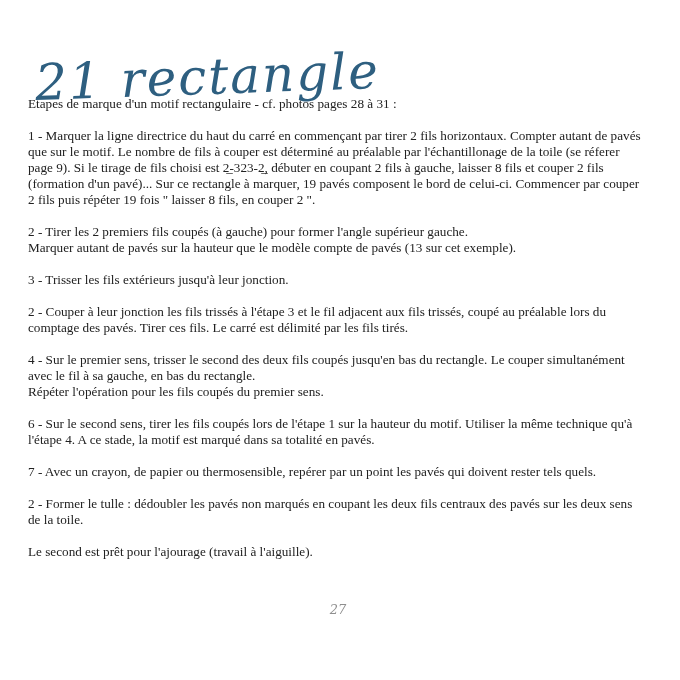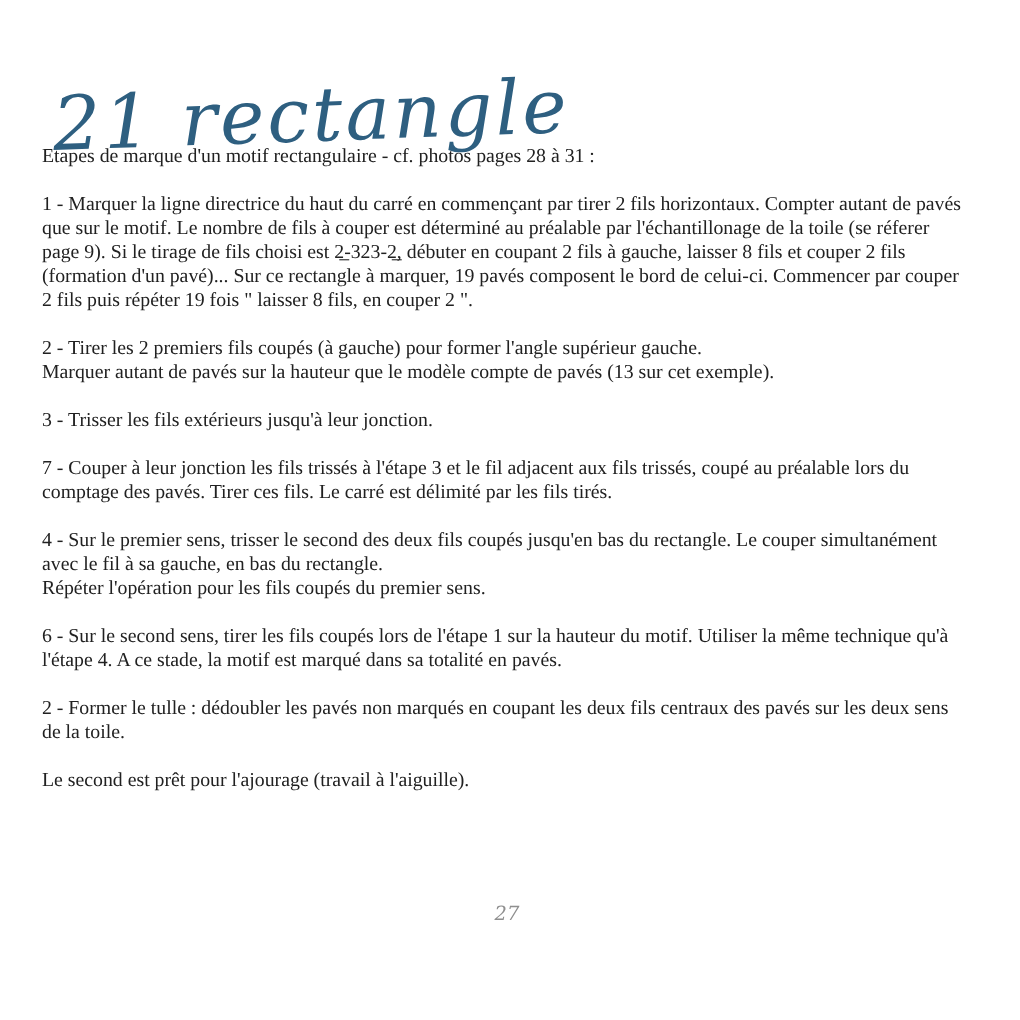--- a/index.html
+++ b/index.html
@@ -65,24 +65,25 @@
 
   <h1 class="page-title">21 rectangle</h1>
 
   <div class="doc-body">
     <p class="intro">Etapes de marque d'un motif rectangulaire - cf. photos pages 28 à 31 :</p>
 
     <p>1 - Marquer la ligne directrice du haut du carré en commençant par tirer 2 fils horizontaux. Compter autant de pavés que sur le motif. Le nombre de fils à couper est déterminé au préalable par l'échantillonage de la toile (se réferer page 9). Si le tirage de fils choisi est 2̲-323-2̲, débuter en coupant 2 fils à gauche, laisser 8 fils et couper 2 fils (formation d'un pavé)... Sur ce rectangle à marquer, 19 pavés composent le bord de celui-ci. Commencer par couper 2 fils puis répéter 19 fois " laisser 8 fils, en couper 2 ".</p>
     <p>2 - Tirer les 2 premiers fils coupés (à gauche) pour former l'angle supérieur gauche.
 Marquer autant de pavés sur la hauteur que le modèle compte de pavés (13 sur cet exemple).</p>
     <p>3 - Trisser les fils extérieurs jusqu'à leur jonction.</p>
-    <p>7 - Couper à leur jonction les fils trissés à l'étape 3 et le fil adjacent aux fils trissés, coupé au préalable lors du comptage des pavés. Tirer ces fils. Le carré est délimité par les fils tirés.</p>
+    <p>2 - Couper à leur jonction les fils trissés à l'étape 3 et le fil adjacent aux fils trissés, coupé au préalable lors du comptage des pavés. Tirer ces fils. Le carré est délimité par les fils tirés.</p>
     <p>4 - Sur le premier sens, trisser le second des deux fils coupés jusqu'en bas du rectangle. Le couper simultanément avec le fil à sa gauche, en bas du rectangle.
 Répéter l'opération pour les fils coupés du premier sens.</p>
     <p>6 - Sur le second sens, tirer les fils coupés lors de l'étape 1 sur la hauteur du motif. Utiliser la même technique qu'à l'étape 4. A ce stade, la motif est marqué dans sa totalité en pavés.</p>
+    <p>7 - Avec un crayon, de papier ou thermosensible, repérer par un point les pavés qui doivent rester tels quels.</p>
     <p>2 - Former le tulle : dédoubler les pavés non marqués en coupant les deux fils centraux des pavés sur les deux sens de la toile.</p>
 
     <p>Le second est prêt pour l'ajourage (travail à l'aiguille).</p>
   </div>
 
   <div class="page-number">27</div>
 
 </div>
 
 </body></html>

